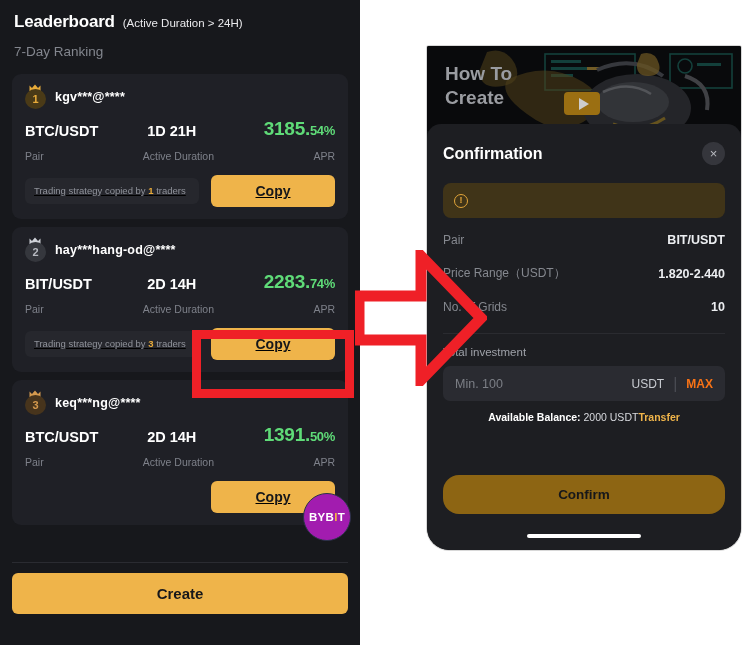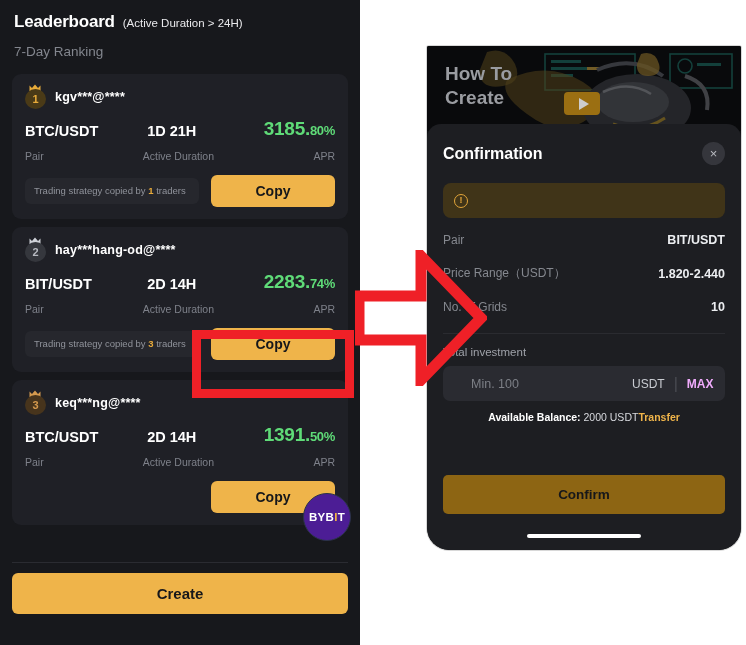--- a/index.html
+++ b/index.html
@@ -59,21 +59,21 @@
   .st-pair { width: 38%; }
   .st-dur  { width: 34%; }
   .st-apr  { width: 28%; text-align: right; }
   .st-val { color: #ffffff; font-size: 14.5px; font-weight: bold; }
   .st-apr .st-val { color: #5fdb78; font-size: 19px; letter-spacing: -0.3px; }
   .st-apr .st-val .dec { font-size: 13px; }
   .lbl-row { display: flex; margin-top: 6px; }
   .st-lbl { color: #7e818a; font-size: 10.5px; }
   .lbl-row .st-apr .st-lbl { display: inline-block; }
 
-  .card-bottom { display: flex; align-items: center; gap: 12px; margin-top: 11px; }
+  .card-bottom { display: flex; align-items: center; gap: 12px; margin-top: 11px; text-decoration: underline; }
   .copied-pill {
     flex: 1; background: #26272d; border-radius: 6px;
     padding: 7px 9px; color: #90939b; font-size: 9.5px; line-height: 1.35;
   }
   .copied-pill b { color: #e8ab3a; }
   .btn-copy {
     width: 124px; height: 32px; flex: none;
     background: #eeb details; border-radius: 6px;
   }
   .btn-copy {
@@ -87,21 +87,21 @@
   .create-sep { height: 1px; background: #2a2b31; margin-bottom: 10px; }
   .btn-create {
     width: 100%; height: 41px; background: #efb44a; color: #16171a;
     font-size: 15px; font-weight: bold; border: none; border-radius: 6px;
     display: flex; align-items: center; justify-content: center; cursor: pointer;
   }
 
   .bybit-badge {
     position: absolute; left: 303px; top: 493px;
     width: 48px; height: 48px; border-radius: 50%;
-    background: #4c1d95; border: 1px solid #2b3349;
+    background: #a21caf; border: 1px solid #2b3349;
     display: flex; align-items: center; justify-content: center;
     color: #ffffff; font-size: 11.5px; font-weight: bold; letter-spacing: 0.3px;
   }
   .bybit-badge .dot { color: #f5b342; }
 
   
   #highlight-box {
     position: absolute; left: 192px; top: 330px;
     width: 162px; height: 68px;
     border: 9px solid #ef2027; background: transparent;
@@ -165,40 +165,40 @@
   .notice-txt { color: #c9cbd0; font-size: 9.5px; line-height: 1.5; }
 
   .kv { display: flex; justify-content: space-between; align-items: center; padding: 9px 0; }
   .kv-k { color: #85888f; font-size: 12px; }
   .kv-v { color: #eceef1; font-size: 12.5px; font-weight: bold; }
   .sheet-div { height: 1px; background: #2a2b30; margin: 10px 0 12px 0; }
 
   .inv-lbl { color: #9fa2a9; font-size: 11.5px; }
   .inv-field {
     margin-top: 8px; height: 35px; background: #2a2b31; border-radius: 7px;
-    display: flex; align-items: center; padding: 0 28px;
+    display: flex; align-items: center; padding: 0 12px;
   }
   .inv-input {
     flex: 1; background: transparent; border: none; outline: none;
     color: #e6e7ea; font-size: 12.5px; font-family: "Liberation Sans", sans-serif;
   }
   .inv-input::placeholder { color: #7c7f86; }
   .inv-unit { color: #c9ccd2; font-size: 12px; }
   .inv-pipe { color: #4a4c53; margin: 0 9px; }
-  .inv-max { color: #f0abfc; font-size: 12px; font-weight: bold; cursor: pointer; }
+  .inv-max { color: #f97316; font-size: 12px; font-weight: bold; cursor: pointer; }
   .bal-row { display: flex; justify-content: center; align-items: center; margin-top: 10px; }
   .bal-l { color: #b6b9bf; font-size: 10.5px; }
   .bal-l b { color: #ffffff; font-weight: bold; }
   .bal-l span.val { color: #d8dadf; font-weight: normal; }
   .transfer { color: #efb44a; font-size: 10.5px; font-weight: bold; cursor: pointer; }
 
   .btn-confirm {
     position: absolute; left: 16px; right: 16px; bottom: 36px;
     height: 39px; background: #8d6513; color: #16171a;
-    font-size: 13.5px; font-weight: bold; border: none; border-radius: 5px;
+    font-size: 13.5px; font-weight: bold; border: none; border-radius: 16px;
     display: flex; align-items: center; justify-content: center; cursor: pointer;
   }
   .home-bar {
     position: absolute; left: 50%; transform: translateX(-50%); bottom: 12px;
     width: 114px; height: 4px; background: #ffffff; border-radius: 3px;
   }
 </style>
 </head>
 <body>
 
@@ -223,21 +223,21 @@
             <svg class="crown" viewBox="0 0 12 8">
               <path d="M0.5 7 L0.5 1.5 L3 4 L6 0.6 L9 4 L11.5 1.5 L11.5 7 Z" fill="#e8ab3a"></path>
             </svg>
             <div class="disc">1</div>
           </div>
           <span class="uname">kgv***@****</span>
         </div>
         <div class="stat-row">
           <div class="st-pair"><span class="st-val">BTC/USDT</span></div>
           <div class="st-dur"><span class="st-val">1D 21H</span></div>
-          <div class="st-apr"><span class="st-val"><span>3185.</span><span class="dec">80%</span></span></div>
+          <div class="st-apr"><span class="st-val"><span>3185.</span><span class="dec">54%</span></span></div>
         </div>
         <div class="lbl-row">
           <div class="st-pair"><span class="st-lbl">Pair</span></div>
           <div class="st-dur"><span class="st-lbl">Active Duration</span></div>
           <div class="st-apr"><span class="st-lbl">APR</span></div>
         </div>
         <div class="card-bottom">
           <div class="copied-pill">
             <span>Trading strategy copied by </span><b>1</b><span> traders</span>
           </div>

